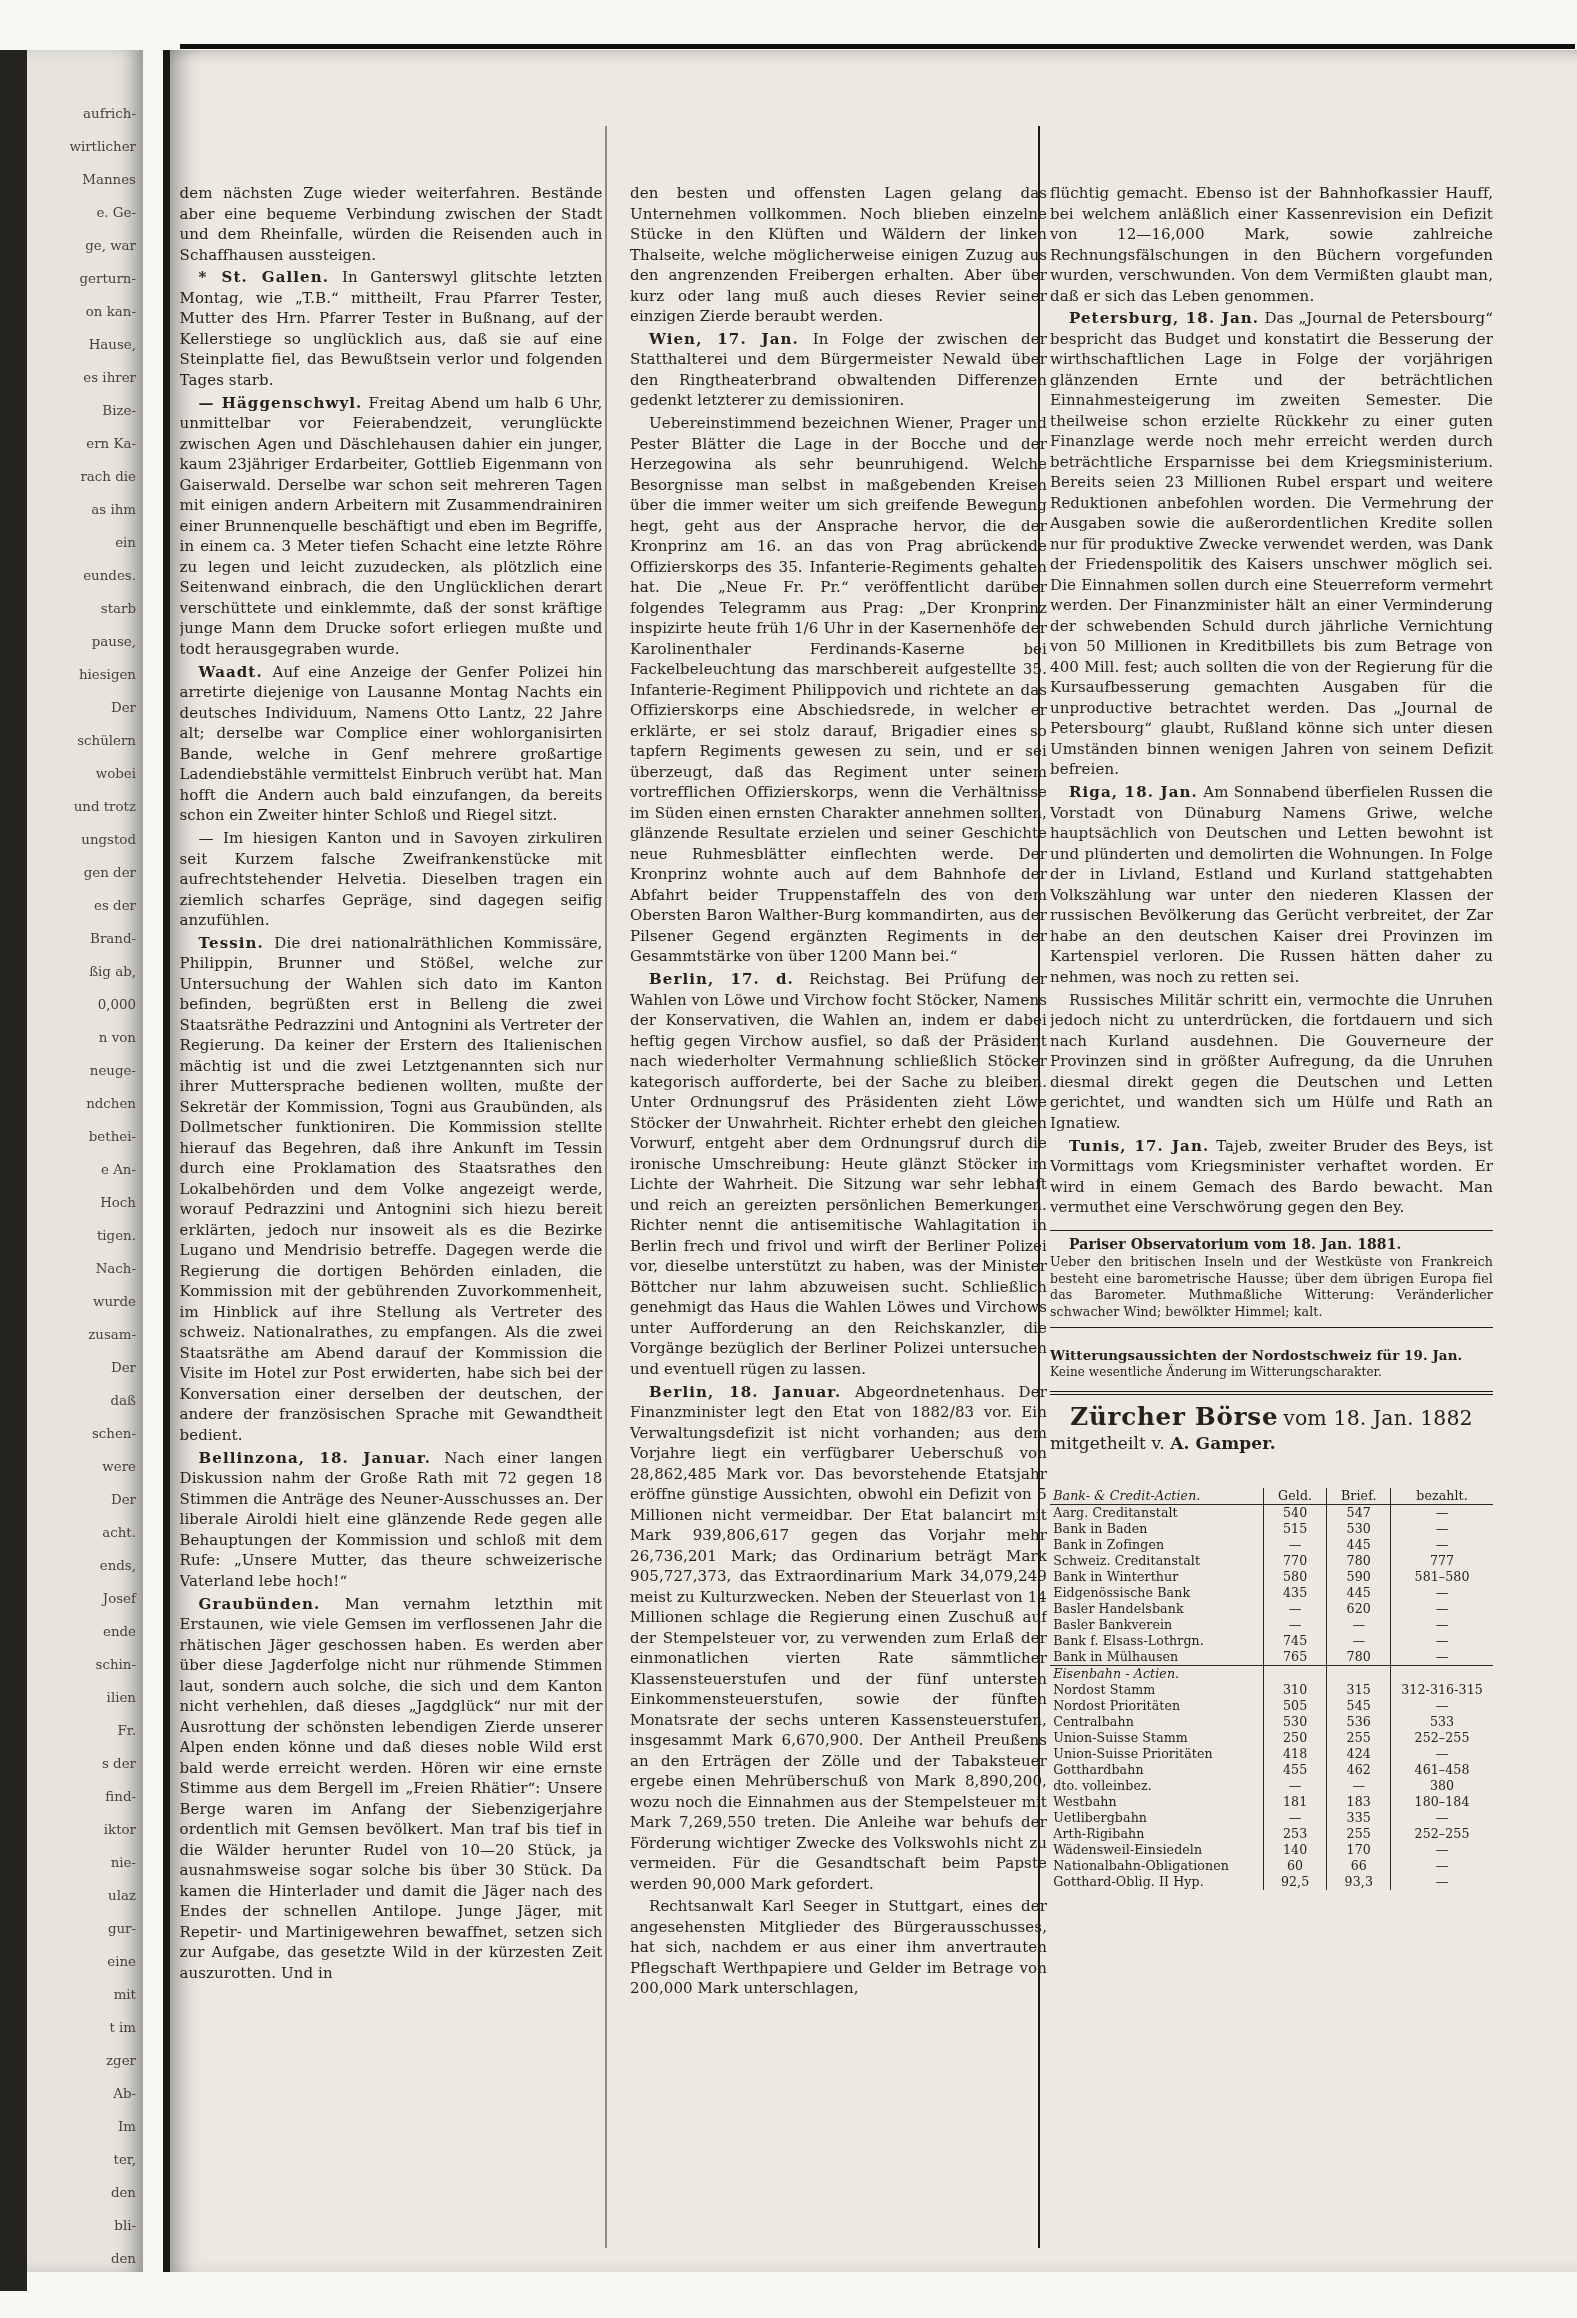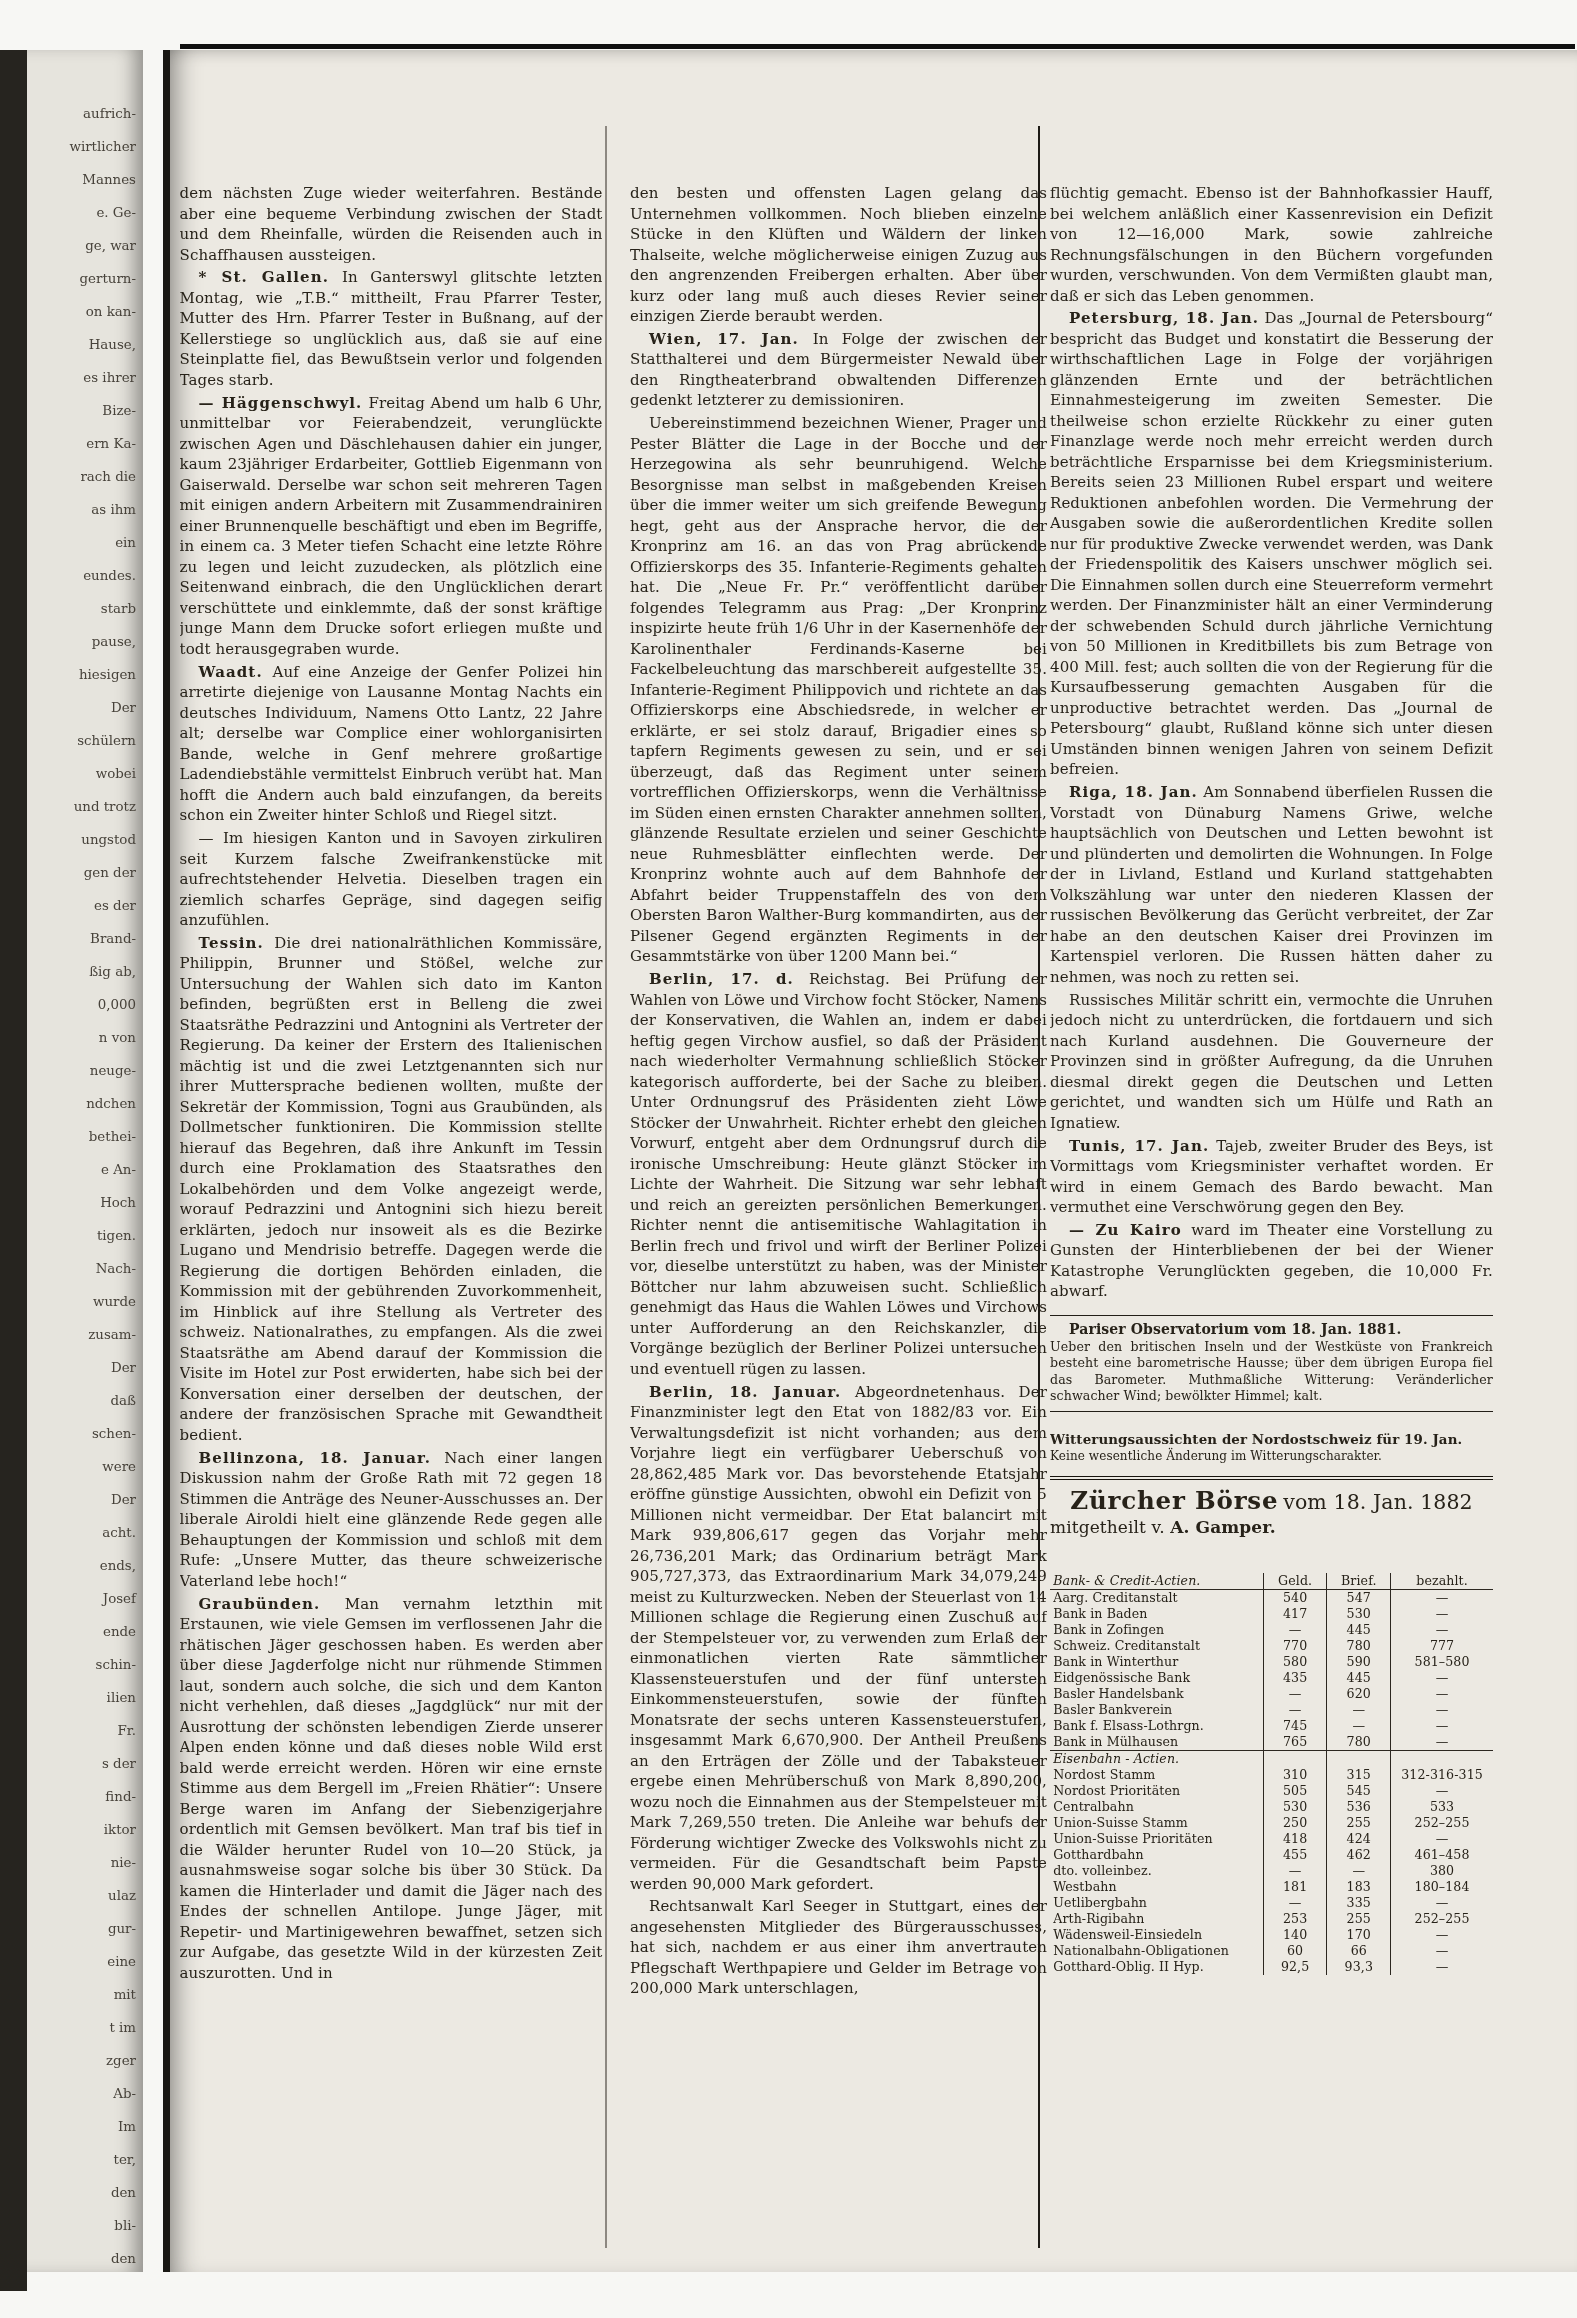--- a/index.html
+++ b/index.html
@@ -195,23 +195,20 @@
         </p>
           <p class="para">
           <span class="lead">Riga, 18. Jan.</span><span>Am Sonnabend überfielen Russen die Vorstadt von Dünaburg Namens Griwe, welche hauptsächlich von Deutschen und Letten bewohnt ist und plünderten und demolirten die Wohnungen. In Folge der in Livland, Estland und Kurland stattgehabten Volkszählung war unter den niederen Klassen der russischen Bevölkerung das Gerücht verbreitet, der Zar habe an den deutschen Kaiser drei Provinzen im Kartenspiel verloren. Die Russen hätten daher zu nehmen, was noch zu retten sei.</span>
         </p>
           <p class="para">
           <span>Russisches Militär schritt ein, vermochte die Unruhen jedoch nicht zu unterdrücken, die fortdauern und sich nach Kurland ausdehnen. Die Gouverneure der Provinzen sind in größter Aufregung, da die Unruhen diesmal direkt gegen die Deutschen und Letten gerichtet, und wandten sich um Hülfe und Rath an Ignatiew.</span>
         </p>
           <p class="para">
           <span class="lead">Tunis, 17. Jan.</span><span>Tajeb, zweiter Bruder des Beys, ist Vormittags vom Kriegsminister verhaftet worden. Er wird in einem Gemach des Bardo bewacht. Man vermuthet eine Verschwörung gegen den Bey.</span>
         </p>
-          <p class="para">
-          <span class="lead">— Zu Kairo</span><span>ward im Theater eine Vorstellung zu Gunsten der Hinterbliebenen der bei der Wiener Katastrophe Verunglückten gegeben, die 10,000 Fr. abwarf.</span>
-        </p>
         </div>
 
       <div class="obs-block">
         <div class="obs-title">Pariser Observatorium vom 18. Jan. 1881.</div>
         <div class="obs-body">Ueber den britischen Inseln und der Westküste von Frankreich besteht eine barometrische Hausse; über dem übrigen Europa fiel das Barometer. Muthmaßliche Witterung: Veränderlicher schwacher Wind; bewölkter Himmel; kalt.</div>
       </div>
 
       <div class="weather-block">
         <div class="weather-title">Witterungsaussichten der Nordostschweiz für 19. Jan.</div>
         <div class="weather-body">Keine wesentliche Änderung im Witterungscharakter.</div>
@@ -237,21 +234,21 @@
           </thead>
           <tbody>
               <tr>
               <td class="name">Aarg. Creditanstalt</td>
               <td class="val">540</td>
               <td class="val">547</td>
               <td class="val val3">—</td>
             </tr>
               <tr>
               <td class="name">Bank in Baden</td>
-              <td class="val">417</td>
+              <td class="val">515</td>
               <td class="val">530</td>
               <td class="val val3">—</td>
             </tr>
               <tr>
               <td class="name">Bank in Zofingen</td>
               <td class="val">—</td>
               <td class="val">445</td>
               <td class="val val3">—</td>
             </tr>
               <tr>

